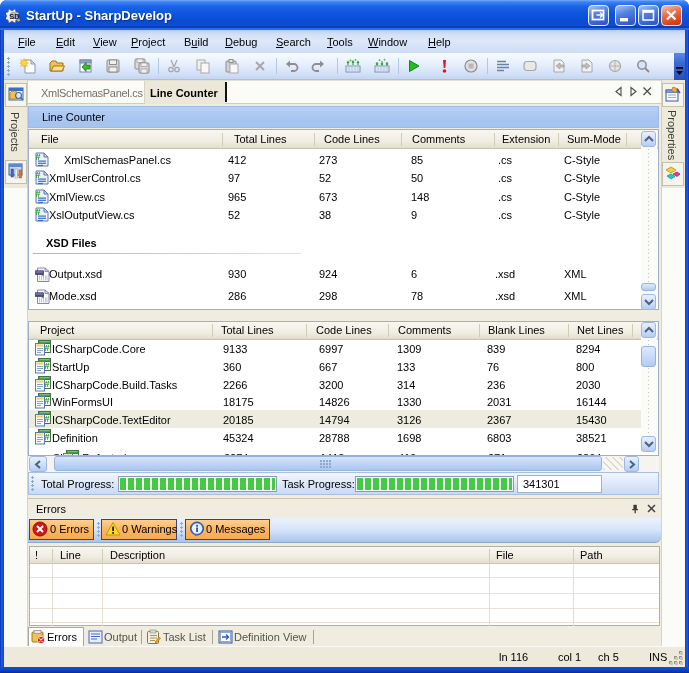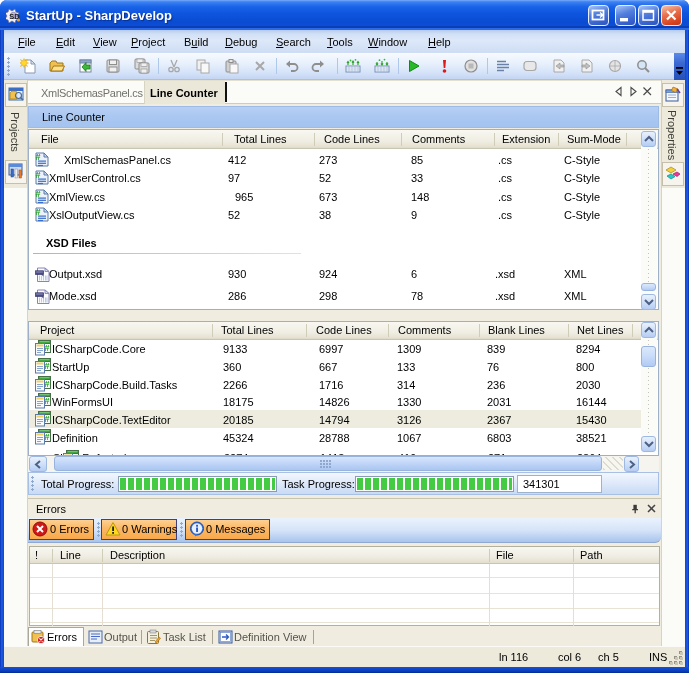--- a/index.html
+++ b/index.html
@@ -252,33 +252,33 @@
     <path d="M1 1 h8 l4 4 v9 h-12 z" fill="#EDF2FA" stroke="#5A7AA8" stroke-width="1"></path>
     <path d="M9 1 l4 4 h-4 z" fill="#C8D6EC" stroke="#5A7AA8" stroke-width="1"></path>
     <text x="0.5" y="8" font-size="9" font-weight="bold" fill="#1E9E1E" font-family="Liberation Sans">#</text>
     <rect x="3" y="8.5" width="8" height="1.2" fill="#3A6EC8"></rect>
     <rect x="3" y="10.7" width="8" height="1.2" fill="#3A6EC8"></rect>
     <rect x="3" y="12.9" width="5" height="1.2" fill="#3A6EC8"></rect>
   </svg>
 <span class="cell" style="left:49px;top:172.0px">XmlUserControl.cs</span>
 <span class="cell" style="left:228px;top:172.0px">97</span>
 <span class="cell" style="left:319px;top:172.0px">52</span>
-<span class="cell" style="left:411px;top:172.0px">33</span>
+<span class="cell" style="left:411px;top:172.0px">50</span>
 <span class="cell" style="left:498px;top:172.0px">.cs</span>
 <span class="cell" style="left:564px;top:172.0px">C-Style</span>
 <svg class="abs" style="left:35px;top:188.5px" width="14" height="15">
     <path d="M1 1 h8 l4 4 v9 h-12 z" fill="#EDF2FA" stroke="#5A7AA8" stroke-width="1"></path>
     <path d="M9 1 l4 4 h-4 z" fill="#C8D6EC" stroke="#5A7AA8" stroke-width="1"></path>
     <text x="0.5" y="8" font-size="9" font-weight="bold" fill="#1E9E1E" font-family="Liberation Sans">#</text>
     <rect x="3" y="8.5" width="8" height="1.2" fill="#3A6EC8"></rect>
     <rect x="3" y="10.7" width="8" height="1.2" fill="#3A6EC8"></rect>
     <rect x="3" y="12.9" width="5" height="1.2" fill="#3A6EC8"></rect>
   </svg>
 <span class="cell" style="left:49px;top:190.5px">XmlView.cs</span>
-<span class="cell" style="left:235px;top:190.5px">965</span>
+<span class="cell" style="left:228px;top:190.5px">965</span>
 <span class="cell" style="left:319px;top:190.5px">673</span>
 <span class="cell" style="left:411px;top:190.5px">148</span>
 <span class="cell" style="left:498px;top:190.5px">.cs</span>
 <span class="cell" style="left:564px;top:190.5px">C-Style</span>
 <svg class="abs" style="left:35px;top:207.0px" width="14" height="15">
     <path d="M1 1 h8 l4 4 v9 h-12 z" fill="#EDF2FA" stroke="#5A7AA8" stroke-width="1"></path>
     <path d="M9 1 l4 4 h-4 z" fill="#C8D6EC" stroke="#5A7AA8" stroke-width="1"></path>
     <text x="0.5" y="8" font-size="9" font-weight="bold" fill="#1E9E1E" font-family="Liberation Sans">#</text>
     <rect x="3" y="8.5" width="8" height="1.2" fill="#3A6EC8"></rect>
     <rect x="3" y="10.7" width="8" height="1.2" fill="#3A6EC8"></rect>
@@ -379,21 +379,21 @@
     <rect x="3.5" y="0.5" width="12" height="12" fill="#F6FAF6" stroke="#487048"></rect>
     <rect x="3.5" y="0.5" width="12" height="3" fill="#30A030" stroke="#487048"></rect>
     <rect x="4.5" y="1.2" width="10" height="1" fill="#80D080"></rect>
     <text x="9.5" y="11" font-size="9" font-weight="bold" fill="#18A018" font-family="Liberation Sans">#</text>
     <rect x="0.5" y="3.5" width="9" height="11.5" fill="#F8FAFE" stroke="#5A7AA8"></rect>
     <rect x="1.5" y="4.5" width="7" height="2" fill="#F0D060"></rect>
     <path d="M2 8.5 h6 M2 10.5 h6 M2 12.5 h4" stroke="#7A9AC8" stroke-width="0.9"></path>
   </svg>
 <span class="cell" style="left:52px;top:378.6px">ICSharpCode.Build.Tasks</span>
 <span class="cell" style="left:223px;top:378.6px">2266</span>
-<span class="cell" style="left:319px;top:378.6px">1716</span>
+<span class="cell" style="left:319px;top:378.6px">3200</span>
 <span class="cell" style="left:397px;top:378.6px">314</span>
 <span class="cell" style="left:487px;top:378.6px">236</span>
 <span class="cell" style="left:576px;top:378.6px">2030</span>
 <svg class="abs" style="left:35px;top:393.40000000000003px" width="16" height="16">
     <rect x="3.5" y="0.5" width="12" height="12" fill="#F6FAF6" stroke="#487048"></rect>
     <rect x="3.5" y="0.5" width="12" height="3" fill="#30A030" stroke="#487048"></rect>
     <rect x="4.5" y="1.2" width="10" height="1" fill="#80D080"></rect>
     <text x="9.5" y="11" font-size="9" font-weight="bold" fill="#18A018" font-family="Liberation Sans">#</text>
     <rect x="0.5" y="3.5" width="9" height="11.5" fill="#F8FAFE" stroke="#5A7AA8"></rect>
     <rect x="1.5" y="4.5" width="7" height="2" fill="#F0D060"></rect>
@@ -426,21 +426,21 @@
     <rect x="3.5" y="0.5" width="12" height="3" fill="#30A030" stroke="#487048"></rect>
     <rect x="4.5" y="1.2" width="10" height="1" fill="#80D080"></rect>
     <text x="9.5" y="11" font-size="9" font-weight="bold" fill="#18A018" font-family="Liberation Sans">#</text>
     <rect x="0.5" y="3.5" width="9" height="11.5" fill="#F8FAFE" stroke="#5A7AA8"></rect>
     <rect x="1.5" y="4.5" width="7" height="2" fill="#F0D060"></rect>
     <path d="M2 8.5 h6 M2 10.5 h6 M2 12.5 h4" stroke="#7A9AC8" stroke-width="0.9"></path>
   </svg>
 <span class="cell" style="left:52px;top:432.00000000000006px">Definition</span>
 <span class="cell" style="left:223px;top:432.00000000000006px">45324</span>
 <span class="cell" style="left:319px;top:432.00000000000006px">28788</span>
-<span class="cell" style="left:397px;top:432.00000000000006px">1067</span>
+<span class="cell" style="left:397px;top:432.00000000000006px">1698</span>
 <span class="cell" style="left:487px;top:432.00000000000006px">6803</span>
 <span class="cell" style="left:576px;top:432.00000000000006px">38521</span>
 <div class="abs" style="left:29px;top:449px;width:612px;height:6px;overflow:hidden">
     <svg class="abs" style="left:34px;top:1px" width="16" height="16">
       <rect x="3.5" y="0.5" width="12" height="12" fill="#F6FAF6" stroke="#487048"></rect>
       <rect x="3.5" y="0.5" width="12" height="3" fill="#30A030" stroke="#487048"></rect>
       <rect x="4.5" y="1.2" width="10" height="1" fill="#80D080"></rect>
       <text x="9.5" y="11" font-size="9" font-weight="bold" fill="#18A018" font-family="Liberation Sans">#</text>
       <rect x="0.5" y="3.5" width="9" height="11.5" fill="#F8FAFE" stroke="#5A7AA8"></rect>
       <rect x="1.5" y="4.5" width="7" height="2" fill="#F0D060"></rect>
@@ -567,20 +567,20 @@
 <div class="abs" style="left:212px;top:630px;width:1px;height:14px;background:#A8A494"></div>
 <svg class="abs" style="left:218px;top:629px" width="15" height="15">
     <rect x="1" y="2" width="13" height="12" fill="#D8E4F8" stroke="#3A5A9A"></rect>
     <rect x="2.5" y="3.5" width="10" height="9" fill="#fff" stroke="#6A8AC8" stroke-width="0.7"></rect>
     <path d="M4 8 h6 M8 5.5 l2.5 2.5 L8 10.5" stroke="#2A5AC8" stroke-width="1.3" fill="none"></path>
   </svg>
 <span class="abs" style="left:234px;top:631px;color:#55534D">Definition View</span>
 <div class="abs" style="left:313px;top:630px;width:1px;height:14px;background:#A8A494"></div>
 <div class="abs" style="left:4px;top:646px;width:681px;height:21px;background:#EDEADC;border-top:1px solid #FBFAF6"></div>
 <span class="abs" style="left:499px;top:651px">ln 116</span>
-<span class="abs" style="left:558px;top:651px">col 6</span>
+<span class="abs" style="left:558px;top:651px">col 1</span>
 <span class="abs" style="left:598px;top:651px">ch 5</span>
 <span class="abs" style="left:649px;top:651px">INS</span>
 <div class="abs" style="left:680px;top:662px;width:3px;height:3px;background:#CAC6B8;box-shadow:-1px -1px 0 #989384"></div>
 <div class="abs" style="left:680px;top:657px;width:3px;height:3px;background:#CAC6B8;box-shadow:-1px -1px 0 #989384"></div>
 <div class="abs" style="left:680px;top:652px;width:3px;height:3px;background:#CAC6B8;box-shadow:-1px -1px 0 #989384"></div>
 <div class="abs" style="left:675px;top:662px;width:3px;height:3px;background:#CAC6B8;box-shadow:-1px -1px 0 #989384"></div>
 <div class="abs" style="left:675px;top:657px;width:3px;height:3px;background:#CAC6B8;box-shadow:-1px -1px 0 #989384"></div>
 <div class="abs" style="left:670px;top:662px;width:3px;height:3px;background:#CAC6B8;box-shadow:-1px -1px 0 #989384"></div>
 </body></html>

